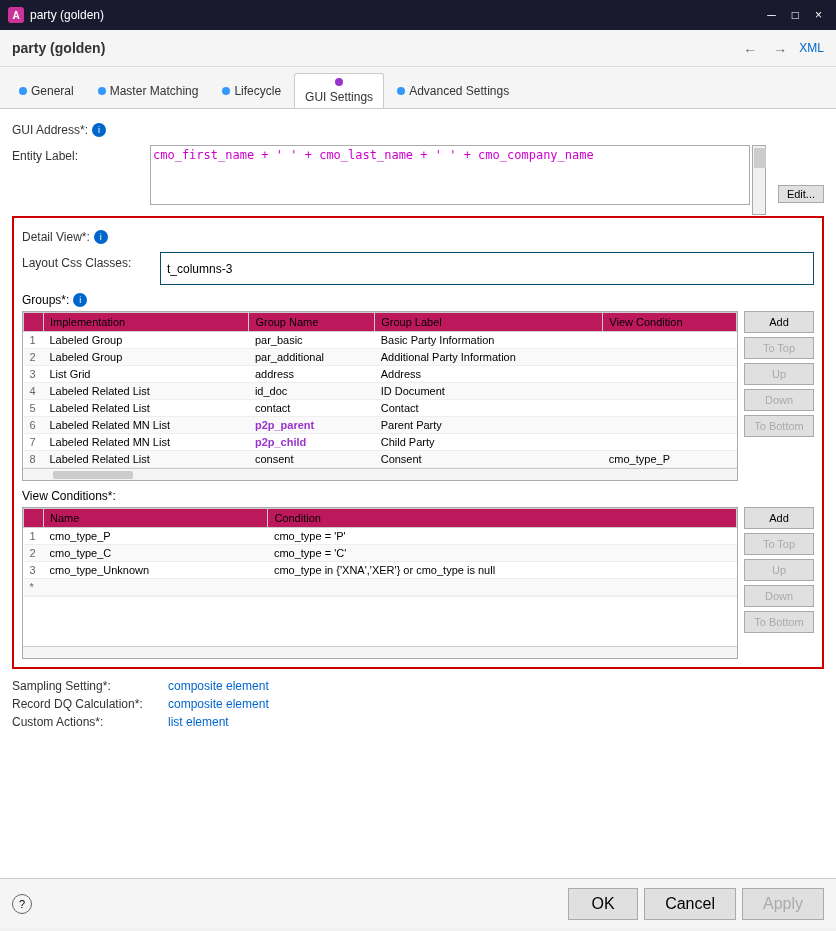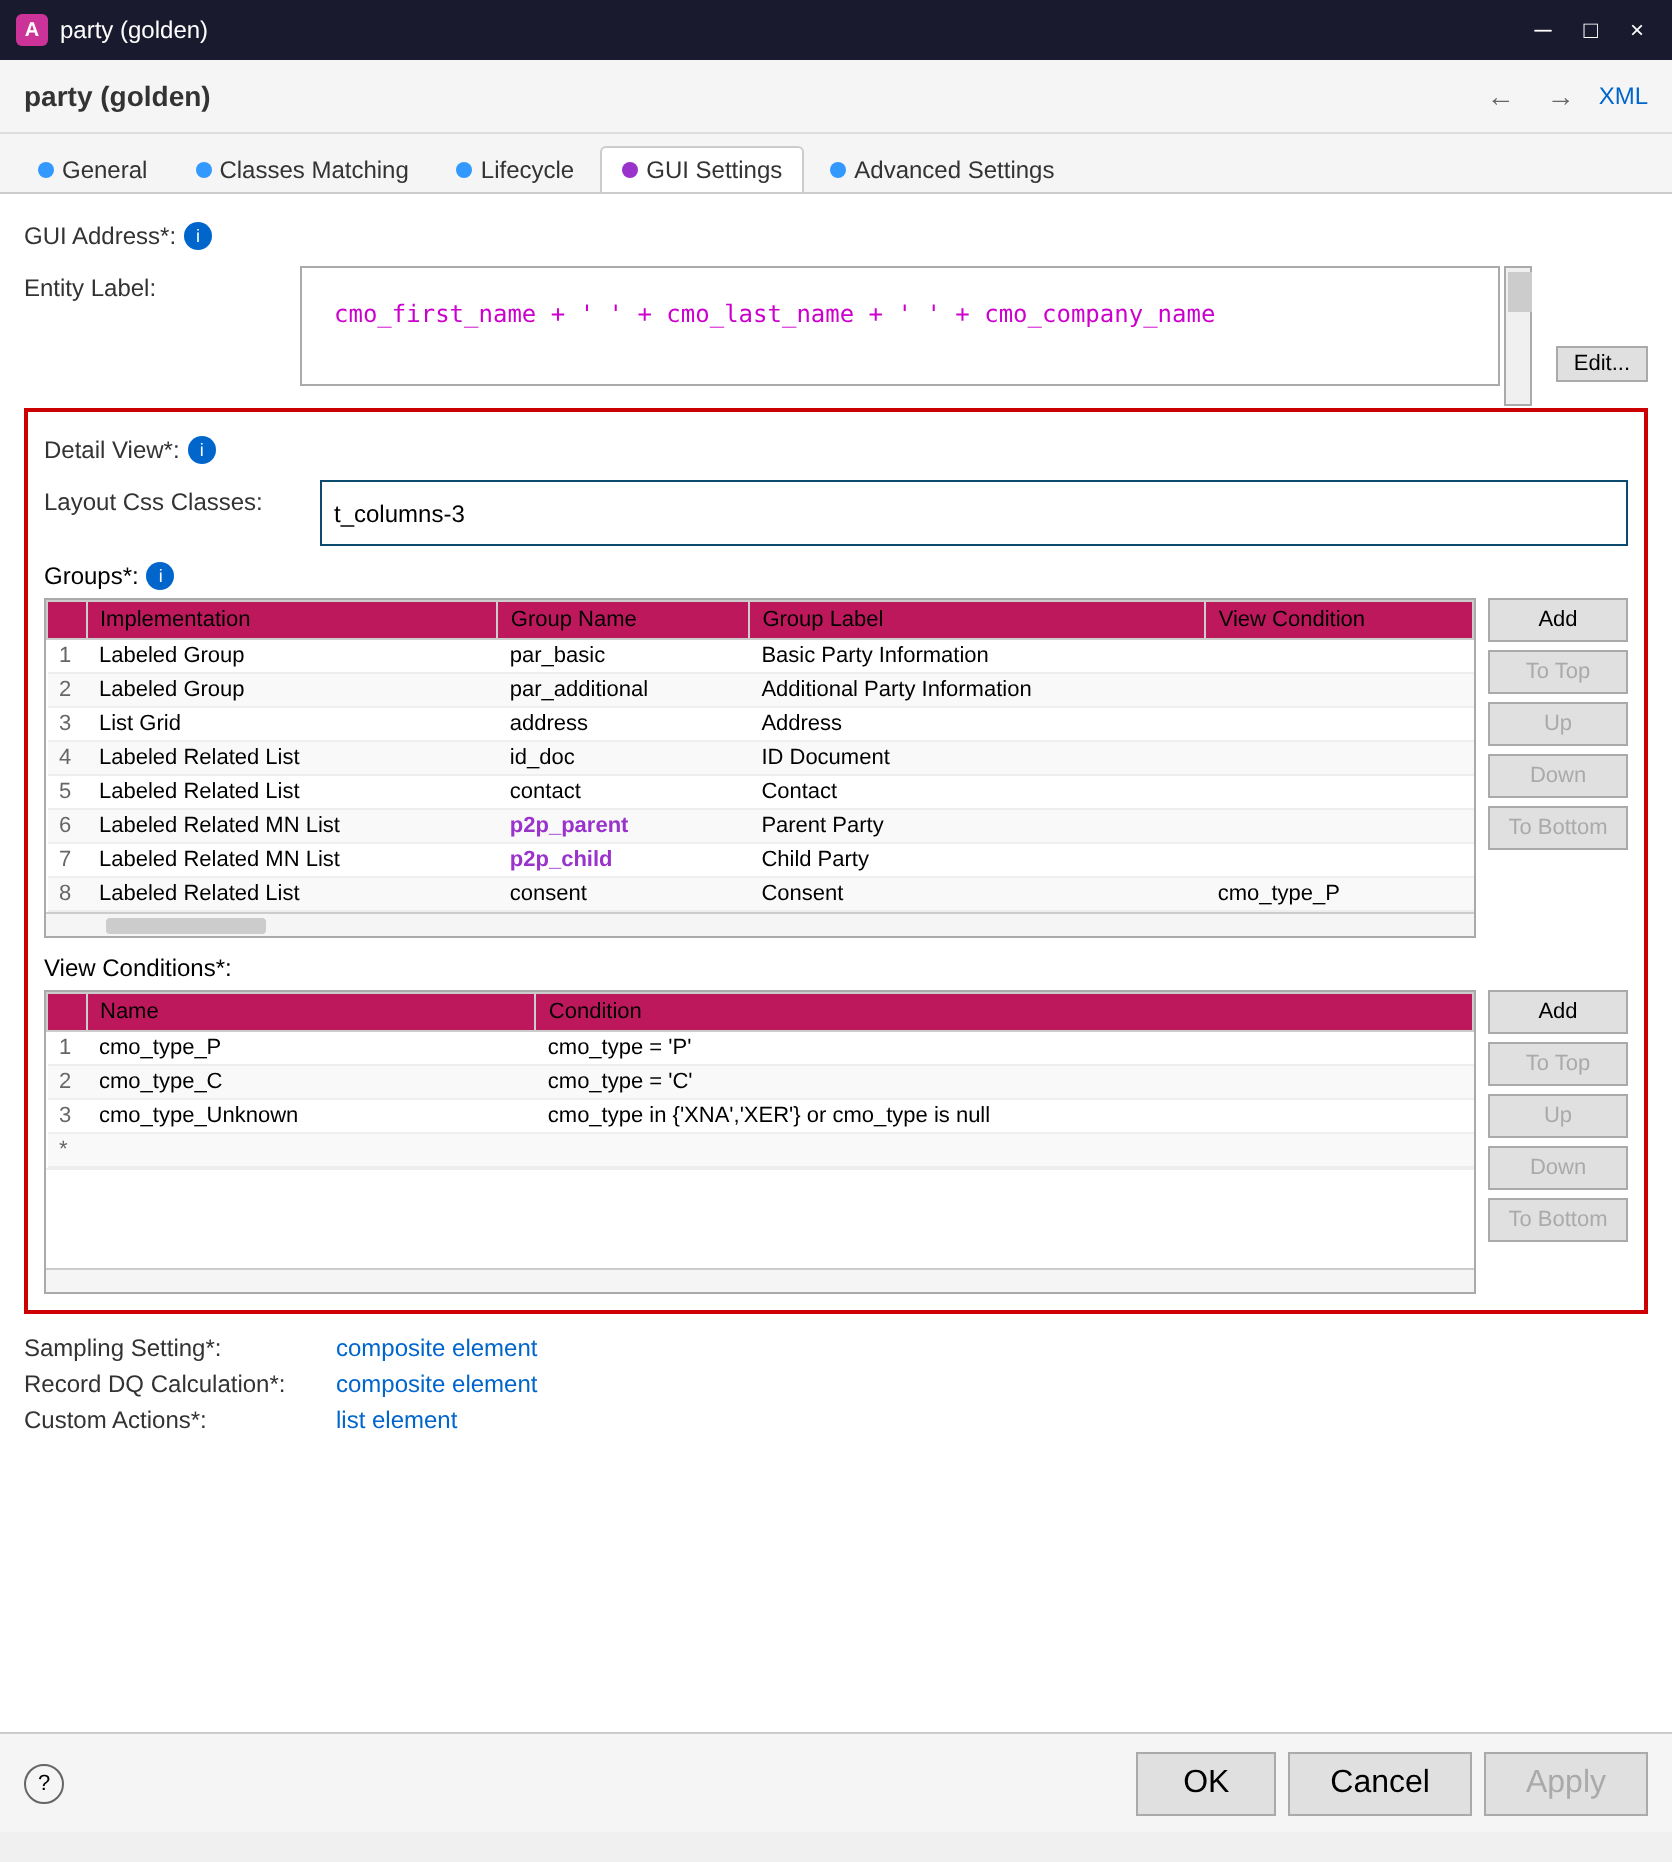--- a/index.html
+++ b/index.html
@@ -50,20 +50,21 @@
       border-bottom: none;
       font-size: 12px;
       color: #333;
       border-radius: 3px 3px 0 0;
     }
     .tab.active {
       background: white;
       border-color: #ccc;
       border-bottom-color: white;
       font-weight: 500;
+      flex-direction: column;
     }
     .tab-dot { width: 8px; height: 8px; border-radius: 50%; }
     .dot-blue { background: #3399ff; }
     .dot-purple { background: #9933cc; }
 
     .content {
       background: white;
       padding: 10px 12px;
       flex: 1;
       overflow-y: auto;
@@ -83,21 +84,21 @@
       padding-top: 4px;
       display: flex;
       align-items: center;
       gap: 4px;
     }
 
     .entity-label-textarea {
       width: 100%;
       height: 60px;
       border: 1px solid #aaa;
-      padding: 16px;
+      padding: 2px;
       font-size: 12px;
       color: #cc00cc;
       font-family: monospace;
       resize: none;
     }
 
     .edit-btn {
       margin-left: 4px;
       padding: 2px 8px;
       background: #e0e0e0;
@@ -197,21 +198,21 @@
   </div>
 </div>
 
 <div class="tabs">
   <div class="tab">
     <span class="tab-dot dot-blue"></span>
     <span>General</span>
   </div>
   <div class="tab">
     <span class="tab-dot dot-blue"></span>
-    <span>Classes Matching</span>
+    <span>Master Matching</span>
   </div>
   <div class="tab">
     <span class="tab-dot dot-blue"></span>
     <span>Lifecycle</span>
   </div>
   <div class="tab active">
     <span class="tab-dot dot-purple"></span>
     <span>GUI Settings</span>
   </div>
   <div class="tab">

